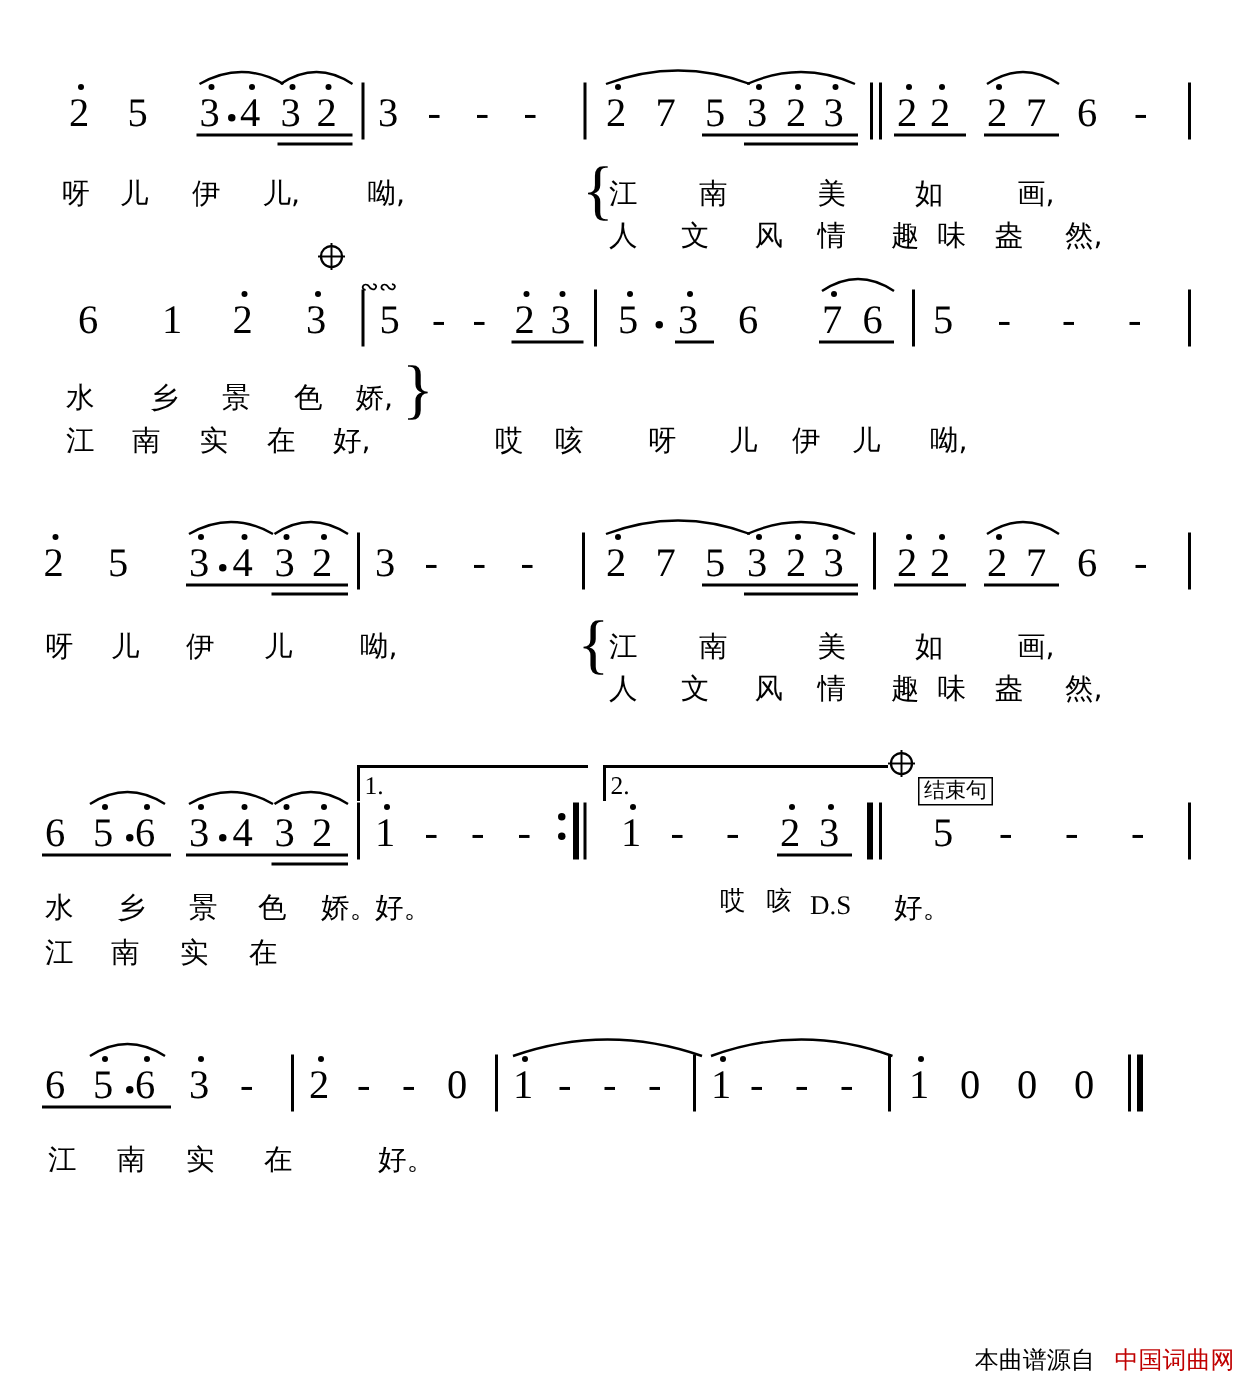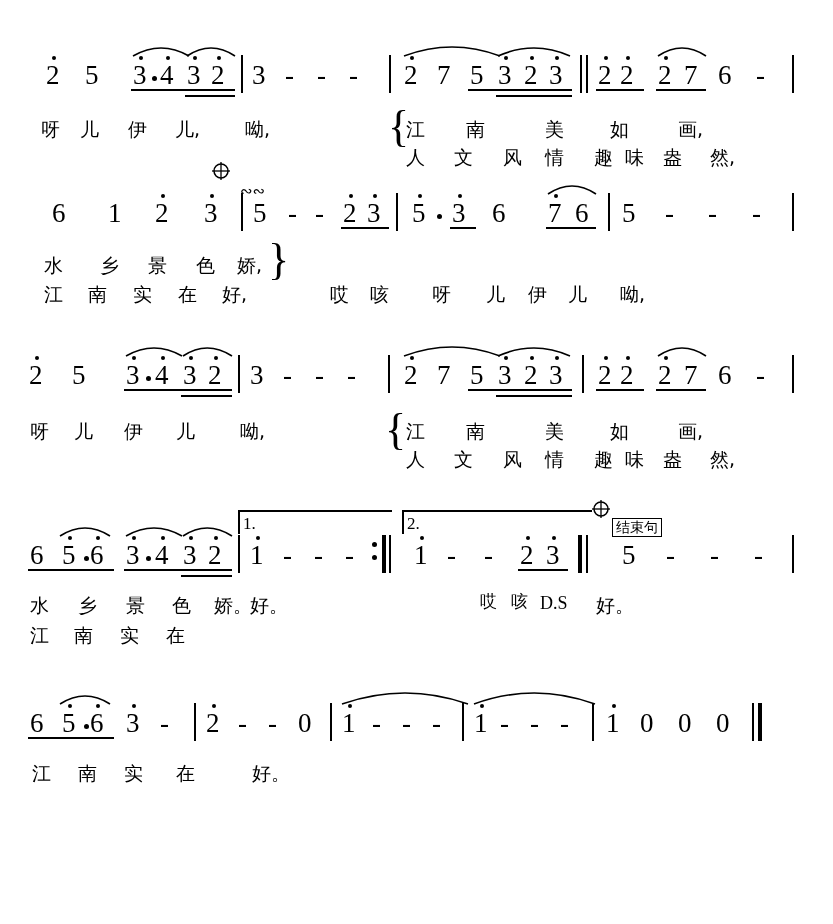--- a/index.html
+++ b/index.html
@@ -572,14 +572,18 @@
     <span class="bar" style="left:752px;top:23px;height:38px;"></span>
     <span class="bar thick" style="left:758px;top:23px;height:38px;"></span>
 
     <span class="lyric" style="left:32px;top:84px;">江</span>
     <span class="lyric" style="left:78px;top:84px;">南</span>
     <span class="lyric" style="left:124px;top:84px;">实</span>
     <span class="lyric" style="left:176px;top:84px;">在</span>
     <span class="lyric" style="left:252px;top:84px;">好。</span>
   </div>
 
+  <div id="footer">
+    <span class="src">本曲谱源自</span>
+    <span class="site">中国词曲网</span>
+  </div>
 
 </div>
 
 </body></html>

